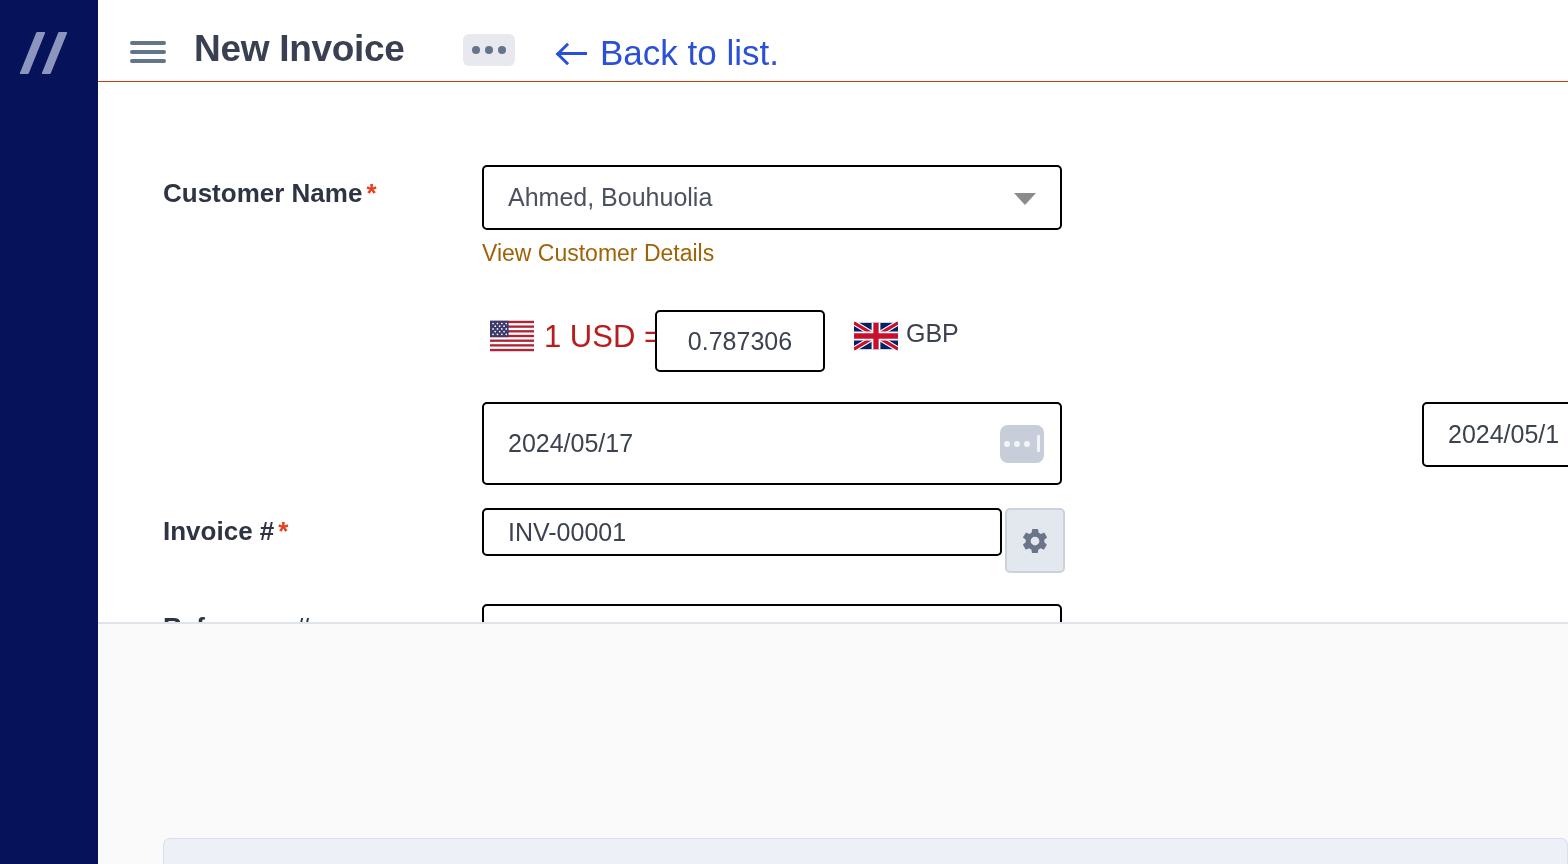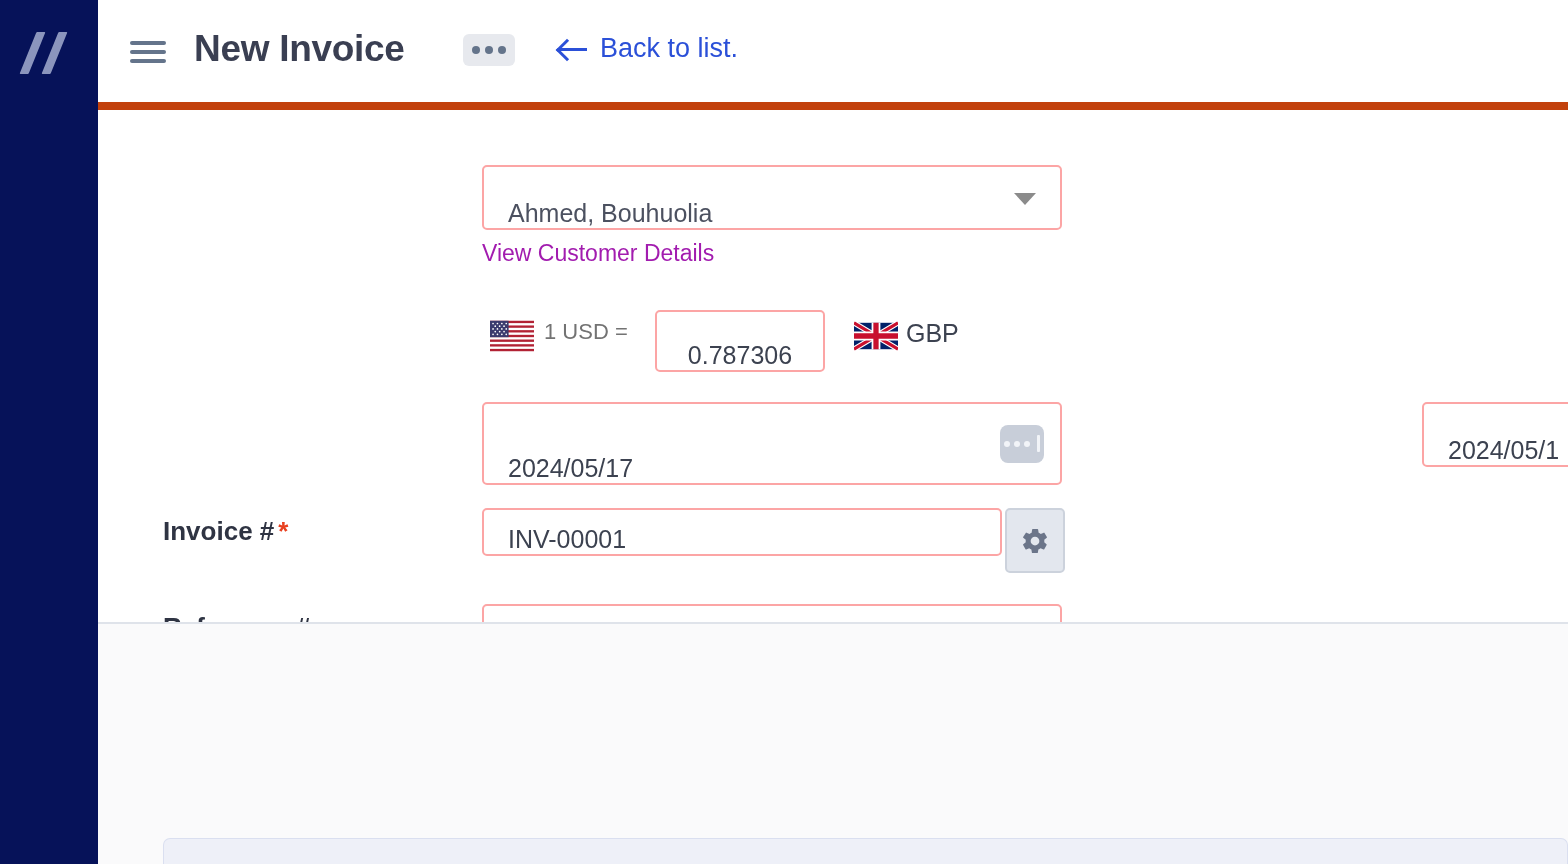--- a/index.html
+++ b/index.html
@@ -35,22 +35,22 @@
   
   #main {
     position:absolute; left:98px; top:0;
     width:1470px; height:864px;
     background:#ffffff;
   }
 
   
   #header {
     position:absolute; left:0; top:0;
-    width:1470px; height:110px;
-    border-bottom:8px solid #c2410c;
+    width:1470px; height:82px;
+    border-bottom:1px solid #c2410c;
     background:#ffffff;
   }
   #hamburger {
     position:absolute; left:32px; top:38px;
     width:36px; height:28px;
     display:flex; flex-direction:column; justify-content:space-between;
     padding:3px 0;
     cursor:pointer;
   }
   #hamburger span {
@@ -71,21 +71,21 @@
     display:flex; align-items:center; justify-content:center;
     gap:5px; cursor:pointer;
   }
   #more-btn i {
     display:block; width:8px; height:8px;
     border-radius:50%; background:#64748b;
   }
   #back-link {
     position:absolute; left:460px; top:33px;
     display:flex; align-items:center; gap:12px;
-    color:#2b50d8; font-size:27px;
+    color:#2b50d8; font-size:35px;
     text-decoration:none; cursor:pointer;
     white-space:nowrap;
   }
   #back-link .arrow {
     display:inline-block; width:30px; height:26px;
     position:relative;
   }
   #back-link .arrow::before {
     content:""; position:absolute; left:1px; top:12px;
     width:28px; height:3px; background:#2b50d8;
@@ -103,53 +103,53 @@
   .row { position:absolute; left:0; width:1470px; }
   .label {
     position:absolute; left:65px;
     font-size:26px; font-weight:bold; color:#2f3443;
     white-space:nowrap;
   }
   .label .req { color:#e8401f; font-weight:bold; margin-left:4px; }
 
   .field {
     position:absolute;
-    border:2px solid #fca5a5; border-radius:5px;
+    border:2px solid #000000; border-radius:5px;
     background:#ffffff;
     font-size:25px; color:#3c4250;
-    display:flex; align-items:flex-end;
+    display:flex; align-items:center;
     padding:0 24px;
     font-family:"Liberation Sans", sans-serif;
   }
 
   
   #customer-select {
     left:384px; top:55px; width:580px; height:65px;
     color:#4c5160;
   }
   #customer-caret {
     position:absolute; right:24px; top:50%;
     margin-top:-5px;
     width:0; height:0;
     border-left:11px solid transparent;
     border-right:11px solid transparent;
     border-top:12px solid #8b8b8b;
   }
   #view-details {
     position:absolute; left:384px; top:130px;
-    color:#a21caf; font-size:23px; cursor:pointer;
+    color:#a16207; font-size:23px; cursor:pointer;
     white-space:nowrap;
   }
 
   
   #currency-row { top:198px; height:70px; }
   #us-flag { position:absolute; left:392px; top:12px; width:44px; height:32px; }
   #usd-text {
     position:absolute; left:446px; top:11px;
-    font-size:22px; color:#737373; white-space:nowrap;
+    font-size:31px; color:#b91c1c; white-space:nowrap;
   }
   #rate-field {
     left:557px; top:2px; width:170px; height:62px;
     justify-content:center; padding:0 14px;
   }
   #gb-flag { position:absolute; left:756px; top:12px; width:44px; height:32px; }
   #gbp-text {
     position:absolute; left:808px; top:11px;
     font-size:25px; color:#3c4250; white-space:nowrap;
   }
@@ -222,20 +222,23 @@
     </div>
     <a id="back-link">
       <span class="arrow"></span>
       <span>Back to list.</span>
     </a>
   </div>
 
   <div id="form">
 
     <div class="row" style="top:0;height:190px;">
+      <div class="label" style="top:68px;">
+        <span>Customer Name</span><span class="req">*</span>
+      </div>
       <div class="field" id="customer-select">
         <span>Ahmed, Bouhuolia</span>
         <span id="customer-caret"></span>
       </div>
       <div id="view-details">View Customer Details</div>
     </div>
 
     <div class="row" id="currency-row">
       <svg id="us-flag" viewBox="0 0 26 18">
         <rect width="26" height="18" fill="#ffffff"></rect>

